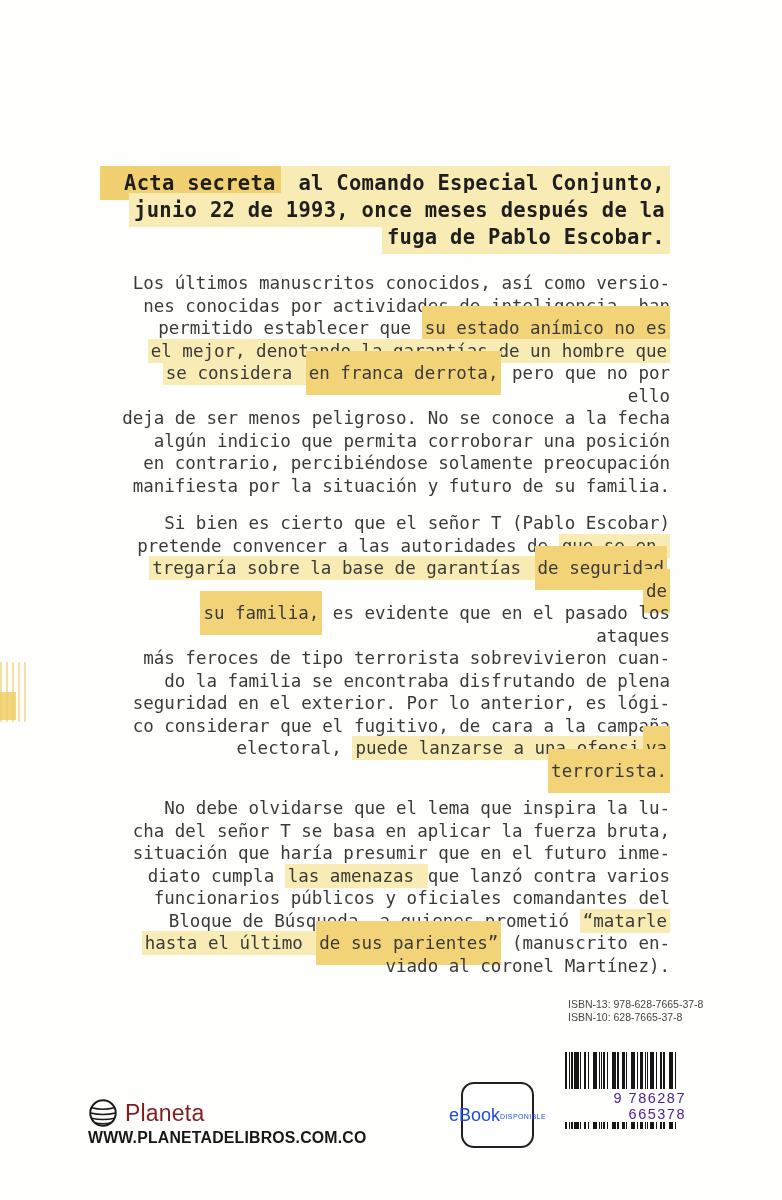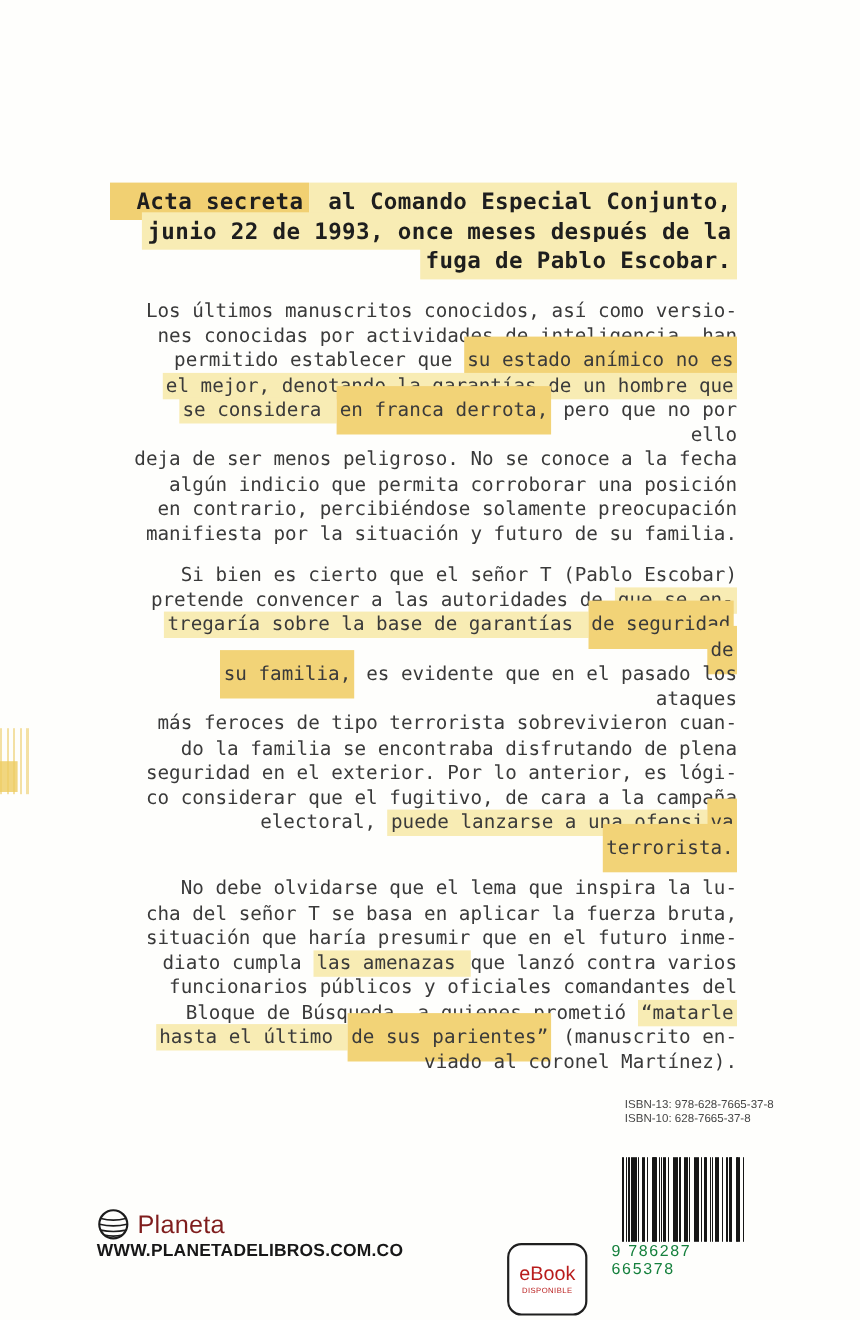--- a/index.html
+++ b/index.html
@@ -40,29 +40,29 @@
   .isbn-block{
     position:absolute;left:568px;top:998px;
     font-family:"Liberation Sans",sans-serif;font-size:10.5px;line-height:13px;color:#454545;
   }
   .barcode{position:absolute;left:565px;top:1052px;width:114px;height:77px;
     background-image:
       repeating-linear-gradient(90deg,#161616 0 2px,transparent 2px 4px,#161616 4px 5px,transparent 5px 9px,#161616 9px 13px,transparent 13px 15px,#161616 15px 16px,transparent 16px 19px),
       repeating-linear-gradient(90deg,transparent 0 6px,#161616 6px 8px,transparent 8px 13px,#161616 13px 14px,transparent 14px 23px);
   }
   .barcode-number{
-    position:absolute;left:556px;top:1129px;width:130px;
-    font-family:"Liberation Sans",sans-serif;font-size:14.5px;letter-spacing:1.5px;color:#15803d;
-    background:#fefefc;padding-top:1px;
+    position:absolute;left:556px;top:1089px;width:130px;
+    font-family:"Liberation Sans",sans-serif;font-size:14.5px;letter-spacing:1.5px;color:#4c1d95;
+    background:#fefefc;padding-top:1px;text-align:right;
   }
   .ebook-badge{
     position:absolute;left:461px;top:1082px;width:73px;height:66px;
     border:2.5px solid #1f1f1f;border-radius:13px;box-sizing:border-box;
-    display:flex;flex-direction:column;align-items:center;justify-content:center;
-    font-family:"Liberation Sans",sans-serif;color:#b91c1c;background:#fff;margin-top:48px;
+    display:flex;flex-direction:row;align-items:center;justify-content:center;
+    font-family:"Liberation Sans",sans-serif;color:#1d4ed8;background:#fff;
   }
   .ebook-badge .t1{font-size:18px;line-height:19px;}
   .ebook-badge .t2{font-size:7px;letter-spacing:0.4px;margin-top:2px;}
   .planeta{
     position:absolute;left:88px;top:1098px;display:flex;align-items:center;
     font-family:"Liberation Sans",sans-serif;color:#7f1d1d;
   }
   .planeta svg{display:block;margin-right:7px;}
   .planeta .wordmark{font-size:23px;letter-spacing:0.2px;}
   .website{

